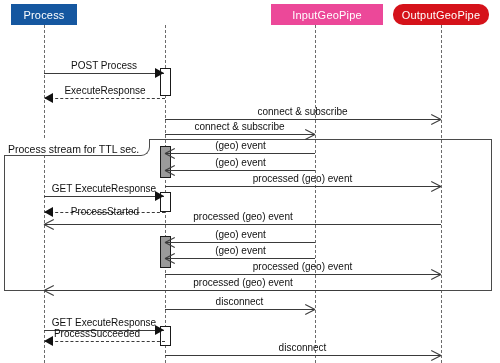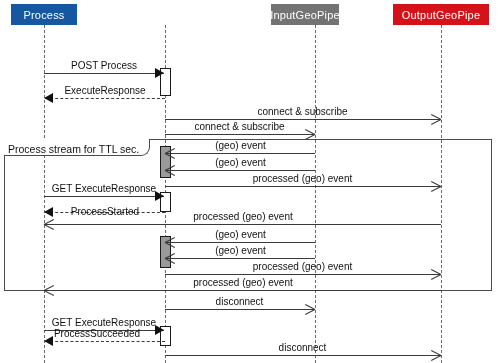--- a/index.html
+++ b/index.html
@@ -32,24 +32,24 @@
     padding-left:4px;white-space:nowrap;border-top:none;border-left:none;}
 </style>
 </head>
 <body>
 
 <div id="diagram">
 
   <div class="lifeline-head" id="head-client" style="left: 11px; top: 4px; width: 66px; height: 21px; background: rgb(21, 87, 160);">
     <span>Process</span>
   </div>
-  <div class="lifeline-head" id="head-input" style="left: 271px; top: 4px; width: 68px; height: 21px; background: #737373;">
+  <div class="lifeline-head" id="head-input" style="left: 271px; top: 4px; width: 112px; height: 21px; background: #ec4899;">
     <span>InputGeoPipe</span>
   </div>
-  <div class="lifeline-head" id="head-output" style="left: 393px; top: 4px; width: 96px; height: 21px; background: rgb(213, 18, 26);">
+  <div class="lifeline-head" id="head-output" style="left: 393px; top: 4px; width: 96px; height: 21px; background: rgb(213, 18, 26); border-radius: 10px;">
     <span>OutputGeoPipe</span>
   </div>
 
   <div class="lifeline" id="ll-client" style="left: 44px; top: 25px; height: 338px;"></div>
   <div class="lifeline" id="ll-wps" style="left: 165px; top: 25px; height: 338px;"></div>
   <div class="lifeline" id="ll-input" style="left: 315px; top: 25px; height: 338px;"></div>
   <div class="lifeline" id="ll-output" style="left: 441px; top: 25px; height: 338px;"></div>
 
   <div class="frame" id="frame-box" style="left: 4px; top: 139px; width: 488px; height: 152px;"></div>
   <div class="frame-tag" id="frame-tag" style="left: 4px; top: 139px; width: 146px; height: 17px; border-bottom-right-radius: 9px;">

